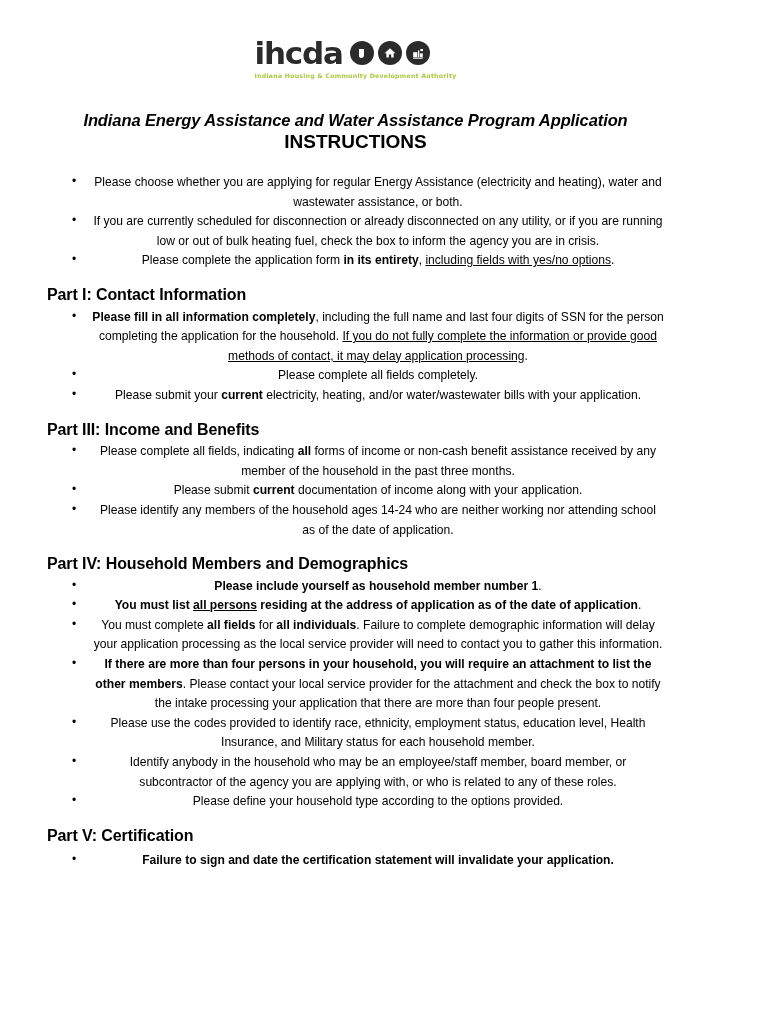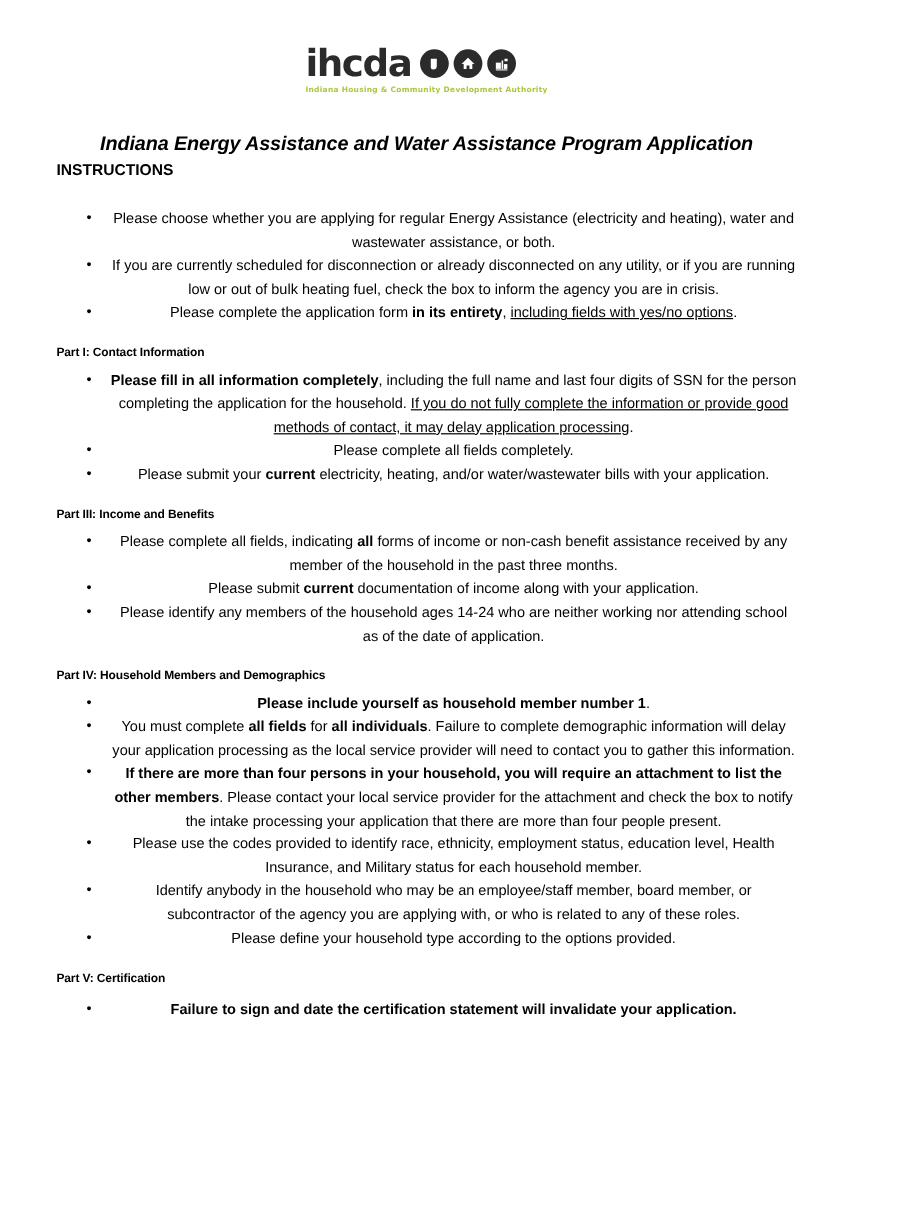--- a/index.html
+++ b/index.html
@@ -75,34 +75,35 @@
   .doc-title {
     margin-top: 30px;
     text-align: center;
     font-weight: bold;
     font-size: 16.5px;
     line-height: 22px;
     letter-spacing: -0.1px;
     font-style: italic;
   }
   .doc-subtitle {
-    font-weight: bold;
-    font-size: 13px;
+    text-align: center;
+    font-weight: bold;
+    font-size: 19px;
     line-height: 22px;
   }
 
   
   .content {
     margin-top: 20px;
     font-size: 12.1px;
     line-height: 19.6px;
   }
   .section-heading {
     font-weight: bold;
-    font-size: 10px;
+    font-size: 16px;
     margin-top: 14px;
     margin-bottom: 3px;
     letter-spacing: -0.1px;
   }
   ul.bullets {
     list-style: none;
     margin: 0 0 0 0;
     padding: 0;
   }
   ul.bullets > li {
@@ -182,20 +183,21 @@
     <div class="section-heading">Part III: Income and Benefits</div>
     <ul class="bullets">
       <li><span>Please complete all fields, indicating </span><b>all</b><span> forms of income or non-cash benefit assistance received by any member of the household in the past three months.</span></li>
       <li><span>Please submit </span><b>current</b><span> documentation of income along with your application.</span></li>
       <li><span>Please identify any members of the household ages 14-24 who are neither working nor attending school as of the date of application.</span></li>
     </ul>
 
     <div class="section-heading">Part IV: Household Members and Demographics</div>
     <ul class="bullets">
       <li><b>Please include yourself as household member number 1</b><span>.</span></li>
+      <li><b>You must list </b><b><u>all persons</u></b><b> residing at the address of application as of the date of application</b><span>.</span></li>
       <li><span>You must complete </span><b>all fields</b><span> for </span><b>all individuals</b><span>. Failure to complete demographic information will delay your application processing as the local service provider will need to contact you to gather this information.</span></li>
       <li><b>If there are more than four persons in your household, you will require an attachment to list the other members</b><span>. Please contact your local service provider for the attachment and check the box to notify the intake processing your application that there are more than four people present.</span></li>
       <li><span>Please use the codes provided to identify race, ethnicity, employment status, education level, Health Insurance, and Military status for each household member.</span></li>
       <li><span>Identify anybody in the household who may be an employee/staff member, board member, or subcontractor of the agency you are applying with, or who is related to any of these roles.</span></li>
       <li><span>Please define your household type according to the options provided.</span></li>
     </ul>
 
     <div class="section-heading">Part V: Certification</div>
     <ul class="bullets">
       <li class="gap-top"><b>Failure to sign and date the certification statement will invalidate your application.</b></li>

